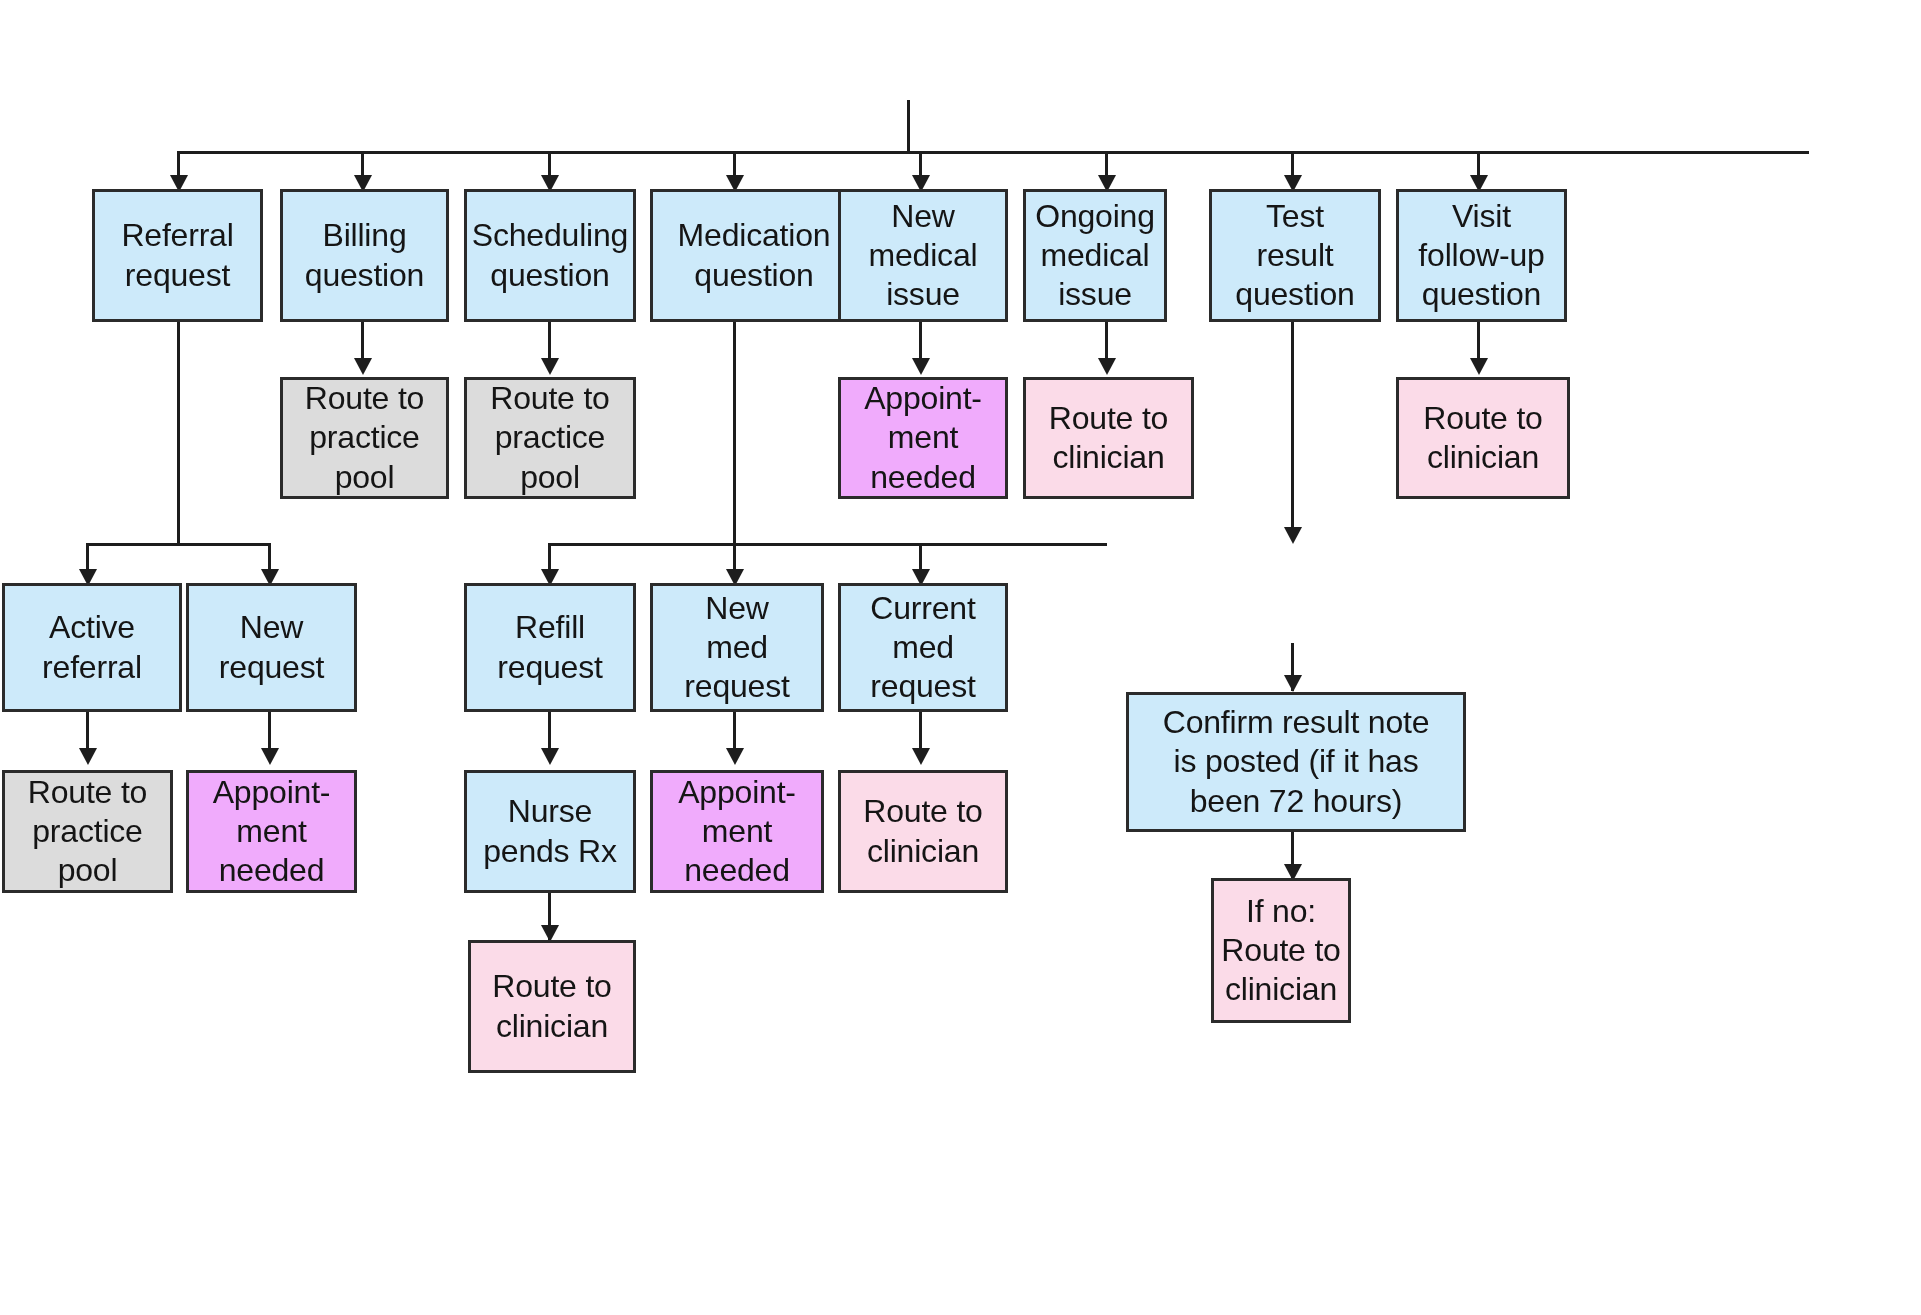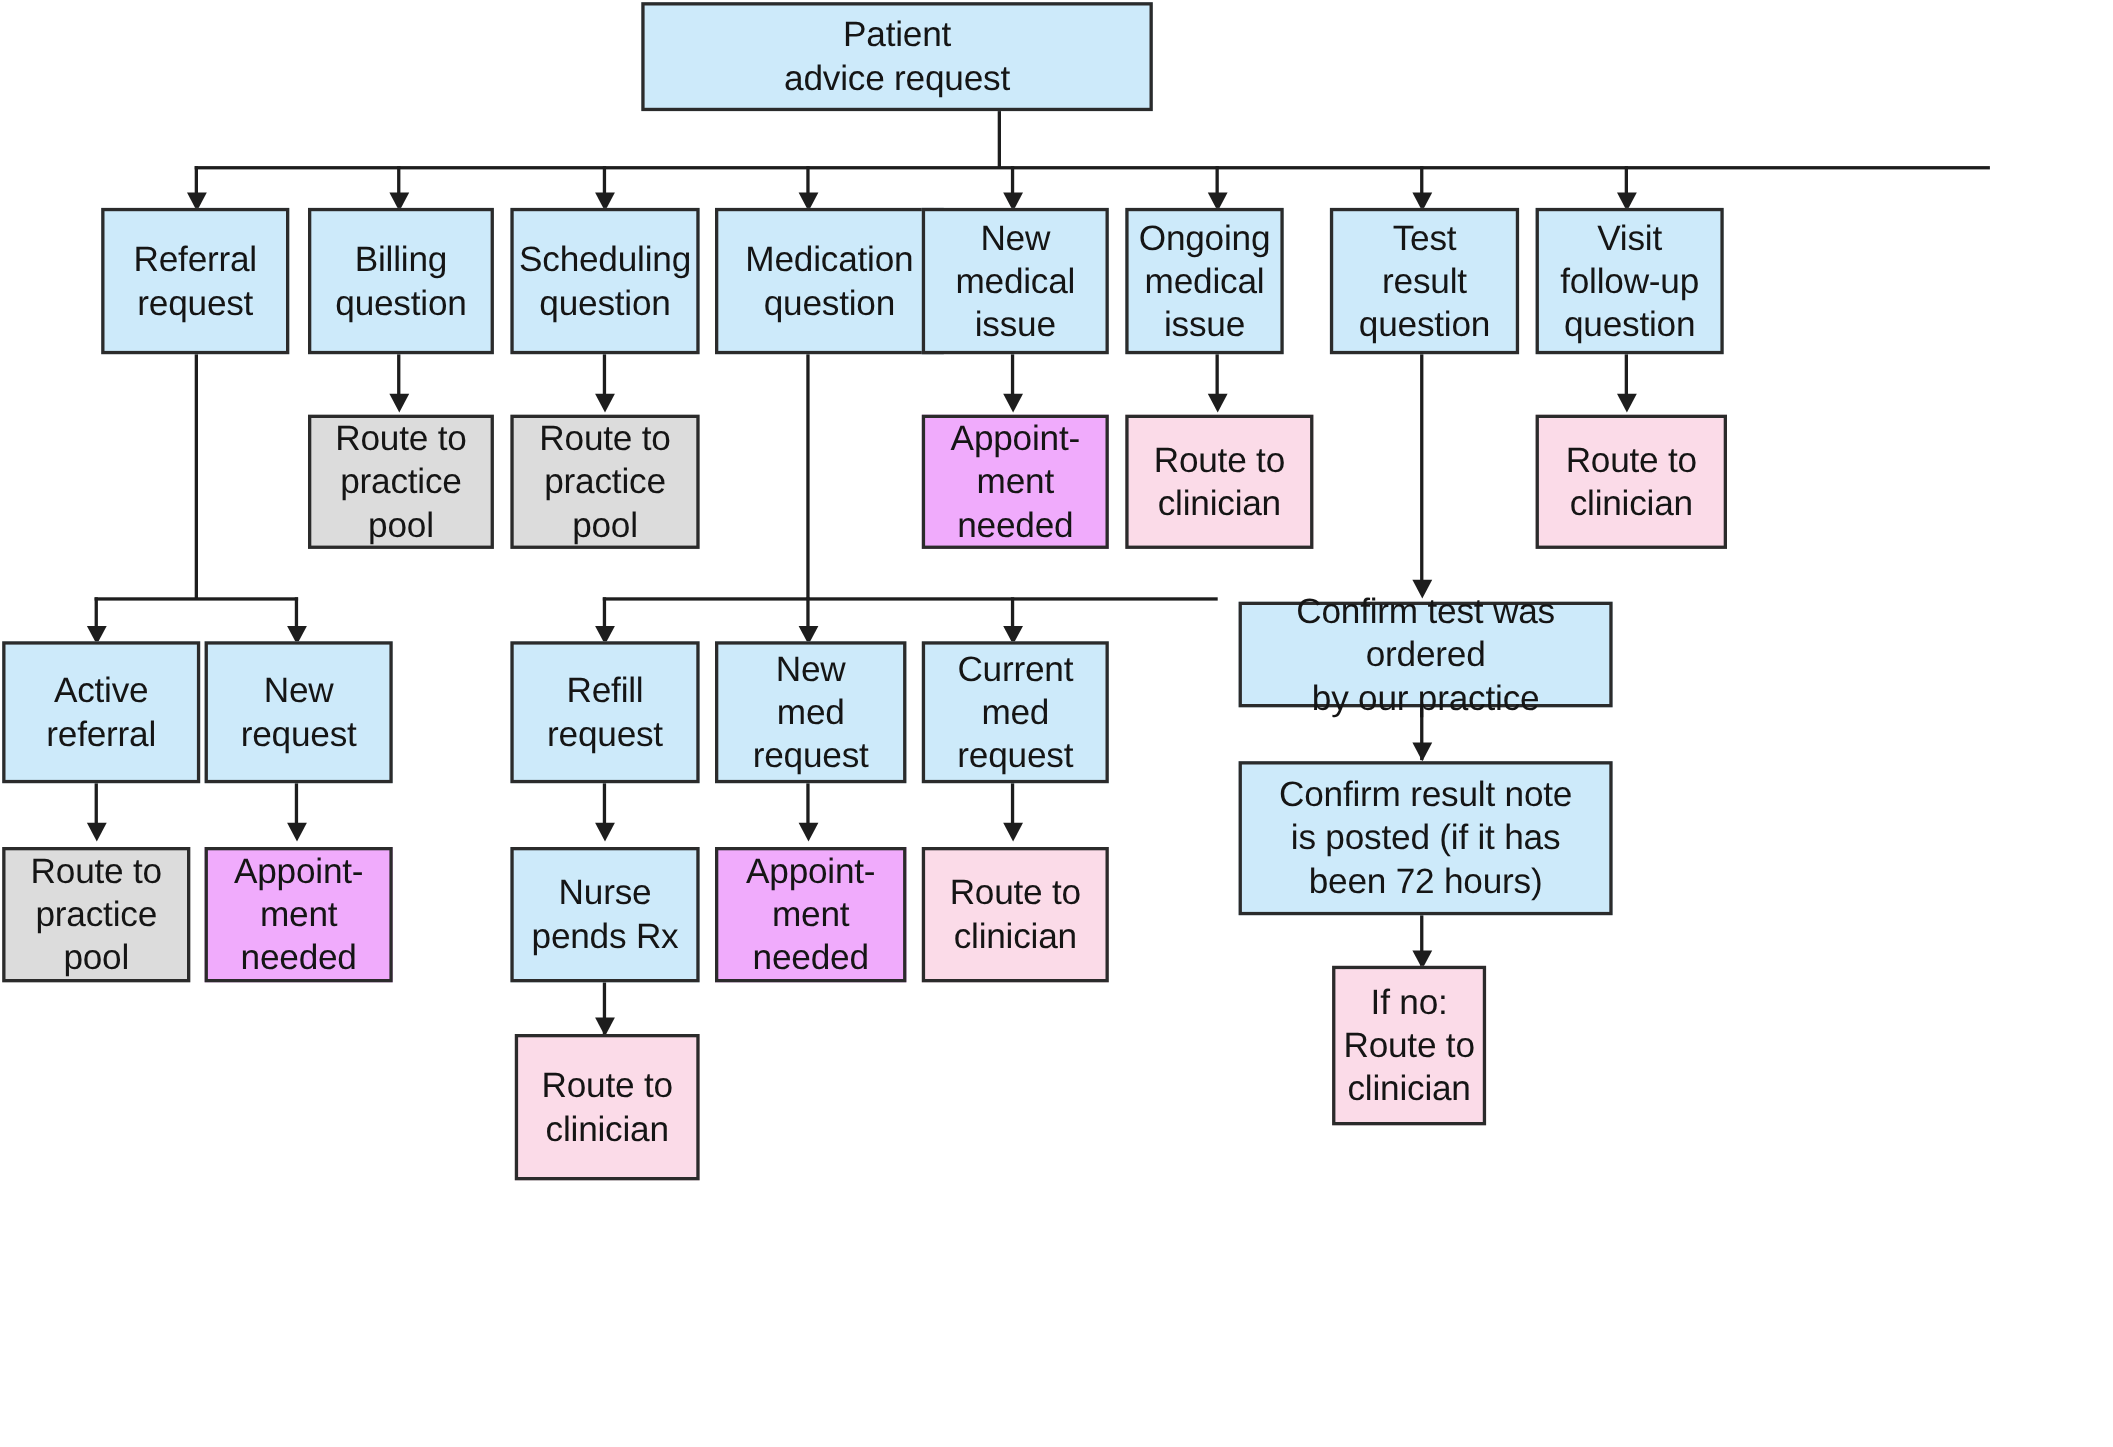--- a/index.html
+++ b/index.html
@@ -139,22 +139,20 @@
 
   <div class="vline" style="left:548px; top:893px; height:48px;"></div>
   <div class="arrow" style="left:541px; top:925px;"></div>
 
   <div class="vline" style="left:1291px; top:643px; height:48px;"></div>
   <div class="arrow" style="left:1284px; top:675px;"></div>
 
   <div class="vline" style="left:1291px; top:832px; height:48px;"></div>
   <div class="arrow" style="left:1284px; top:864px;"></div>
 
-  <div class="node fill-blue" style="left:583px; top:2px; width:465px; height:99px;">Patient
-advice request</div>
 
   <div class="node fill-blue" style="left:92px; top:189px; width:171px; height:133px;">Referral
 request</div>
 
   <div class="node fill-blue" style="left:280px; top:189px; width:169px; height:133px;">Billing
 question</div>
 
   <div class="node fill-blue" style="left:464px; top:189px; width:172px; height:133px;">Scheduling
 question</div>
 
@@ -226,22 +224,20 @@
   <div class="node fill-yellow" style="left:650px; top:770px; width:174px; height:123px;">Appoint-
 ment
 needed</div>
 
   <div class="node fill-pink" style="left:838px; top:770px; width:170px; height:123px;">Route to
 clinician</div>
 
   <div class="node fill-pink" style="left:468px; top:940px; width:168px; height:133px;">Route to
 clinician</div>
 
-  <div class="node fill-blue" style="left:1126px; top:547px; width:340px; height:96px;">Confirm test was ordered
-by our practice</div>
 
   <div class="node fill-blue" style="left:1126px; top:692px; width:340px; height:140px;">Confirm result note
 is posted (if it has
 been 72 hours)</div>
 
   <div class="node fill-pink" style="left:1211px; top:878px; width:140px; height:145px;">If no:
 Route to
 clinician</div>
 
 </div>

